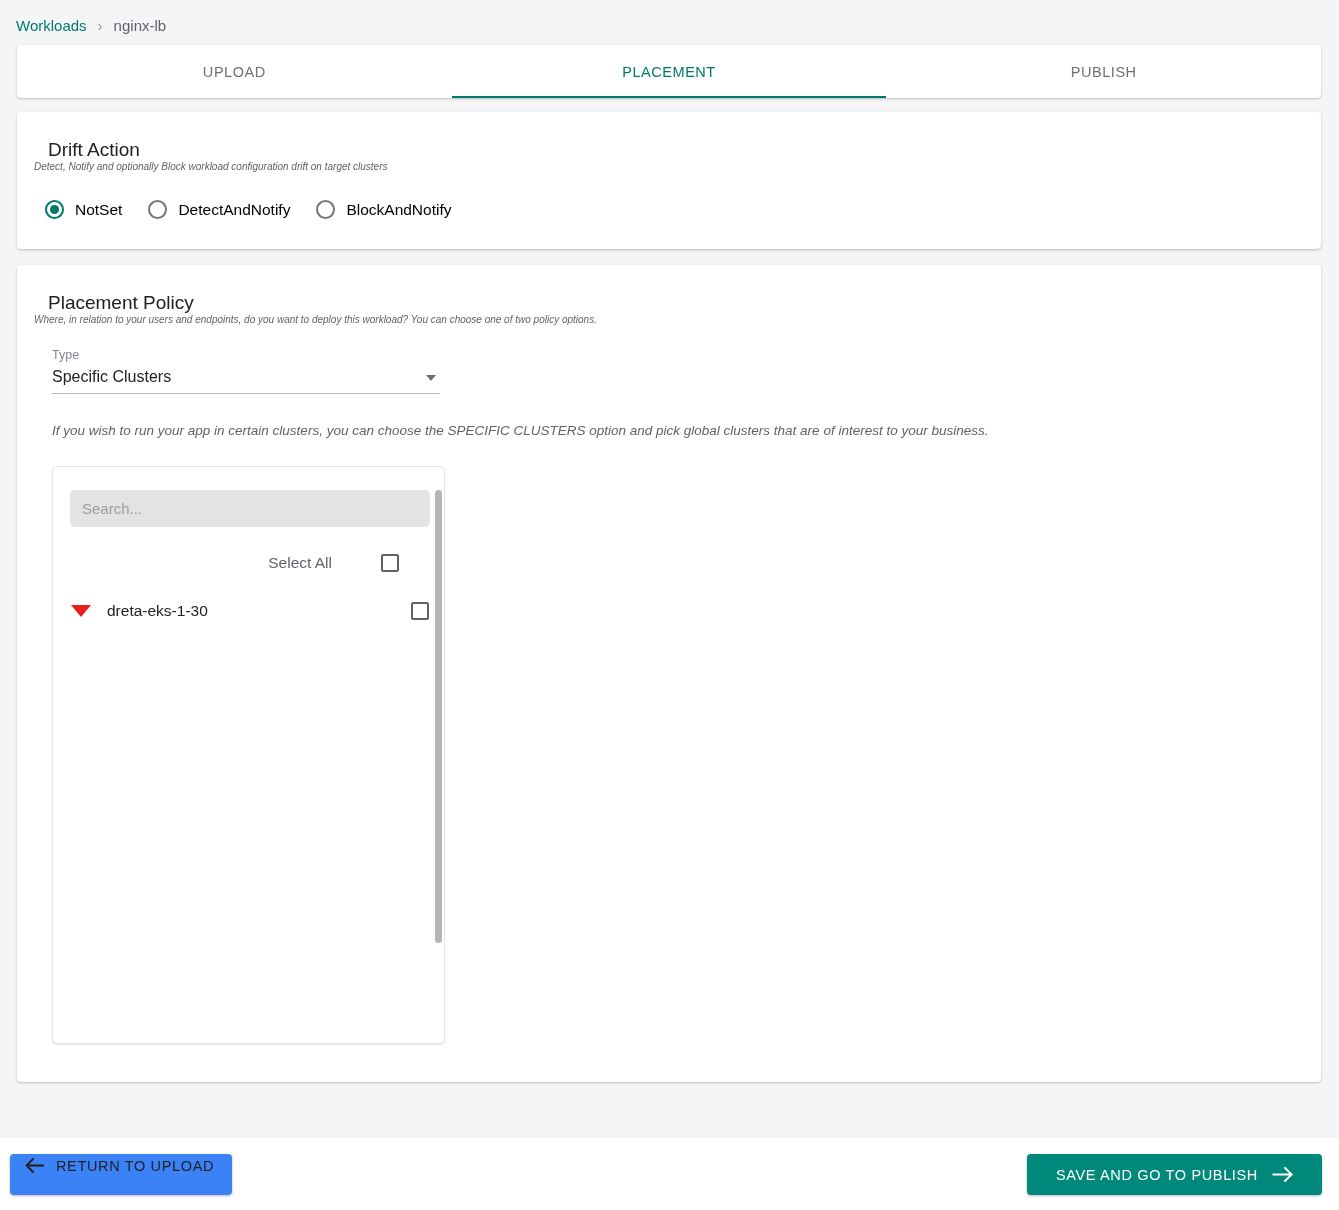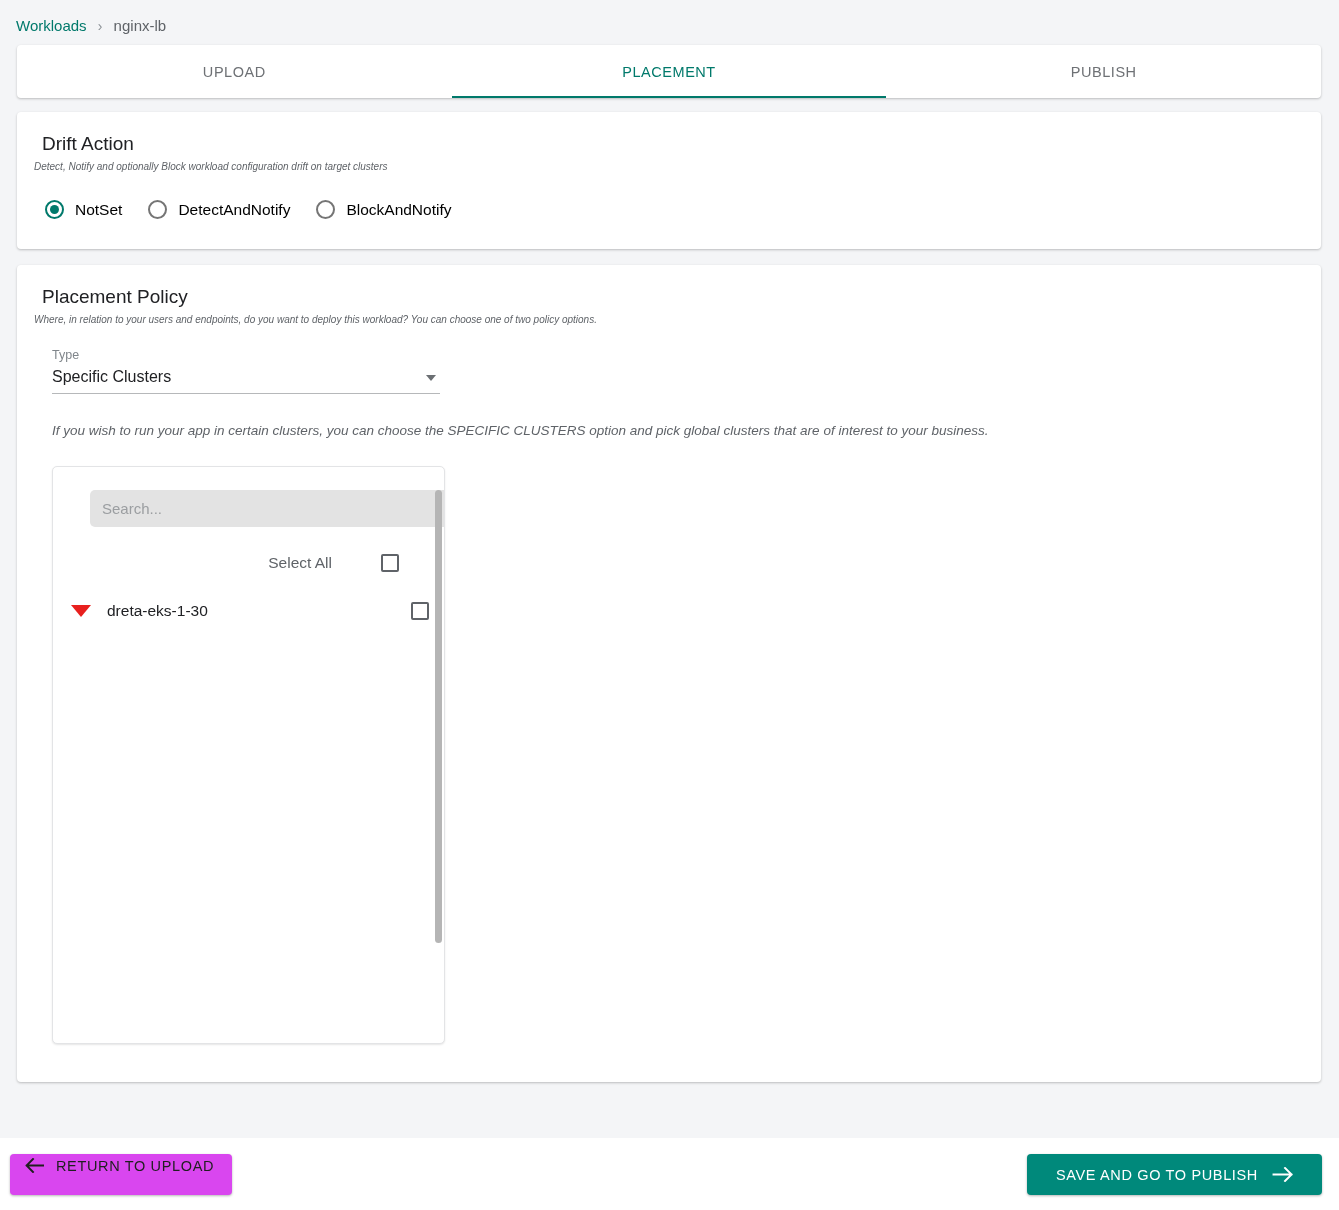--- a/index.html
+++ b/index.html
@@ -76,21 +76,21 @@
     background: #ffffff;
     border-radius: 4px;
     box-shadow: 0 1px 3px rgba(0,0,0,0.14), 0 1px 2px rgba(0,0,0,0.10);
   }
   #drift-card { left: 17px; top: 112px; width: 1304px; height: 137px; }
   #policy-card { left: 17px; top: 265px; width: 1304px; height: 817px; }
 
   .card-title {
     font-size: 19px;
     color: #202124;
-    margin: 8px;
+    margin: 14px;
     font-weight: 400;
   }
   .card-sub {
     font-size: 10px;
     color: #5f6368;
     font-style: italic;
     margin: 0;
   }
 
   
@@ -193,21 +193,20 @@
     left: 17px; top: 23px;
     width: 360px; height: 37px;
     background: #e3e3e3;
     border: none;
     border-radius: 5px;
     padding: 0 12px;
     font-size: 15px;
     font-family: "Liberation Sans", sans-serif;
     color: #3c4043;
     outline: none;
-    margin-left: 20px;
   }
   .search-input::placeholder { color: #9b9ea1; }
 
   .list-region {
     position: absolute;
     left: 0; top: 72px;
     width: 393px; height: 506px;
   }
   .list-row {
     position: relative;
@@ -294,21 +293,21 @@
     font-family: "Liberation Sans", sans-serif;
     font-size: 14.5px;
     letter-spacing: 0.65px;
     box-shadow: 0 1px 3px rgba(0,0,0,0.18), 0 1px 2px rgba(0,0,0,0.12);
     user-select: none;
   }
   .btn-back {
     left: 10px; top: 16px;
     height: 41px;
     padding: 0 18px 18px 15px;
-    background: #d946ef;
+    background: #3b82f6;
     color: #1f1f1f;
   }
   .btn-next {
     right: 17px; top: 16px;
     height: 41px;
     padding: 0 29px;
     background: #00897b;
     color: #ffffff;
   }
   .arrow-svg { display: block; }

